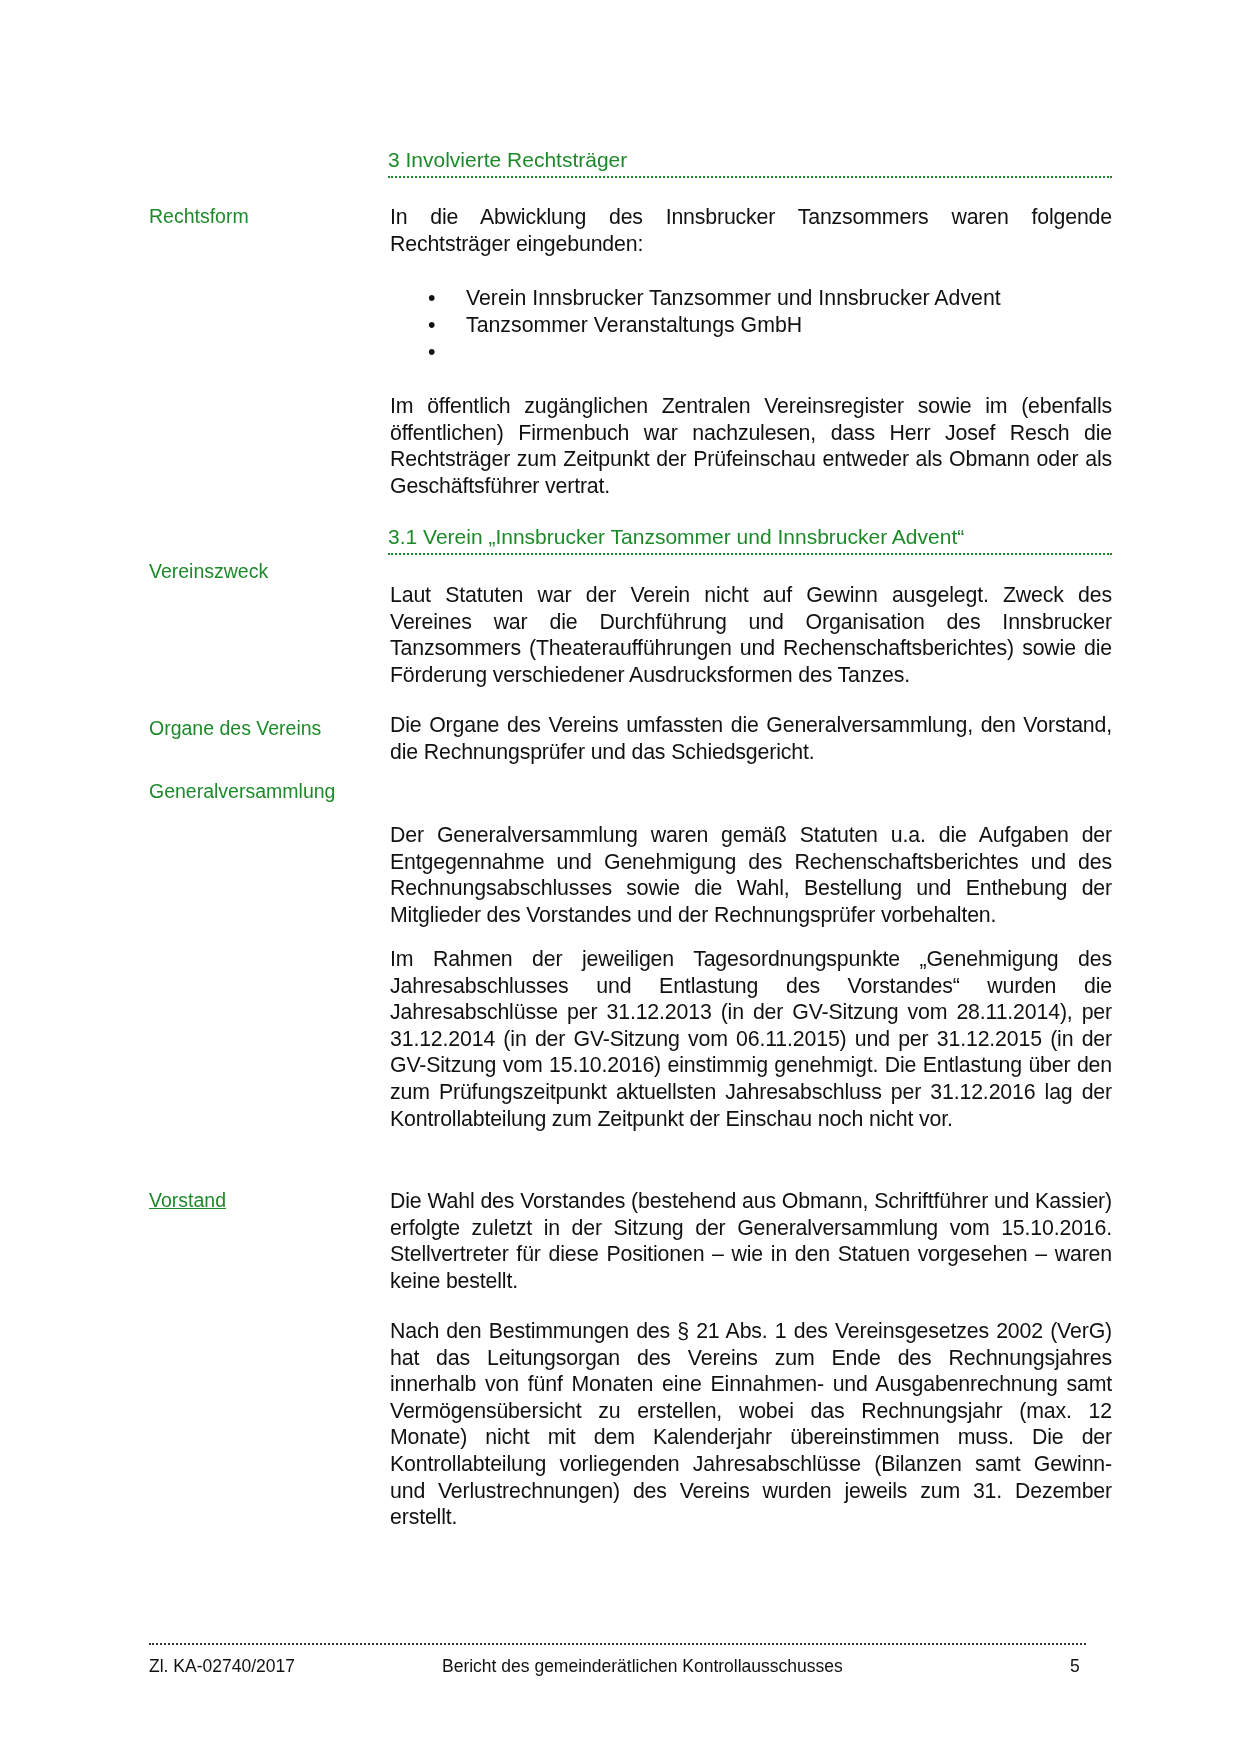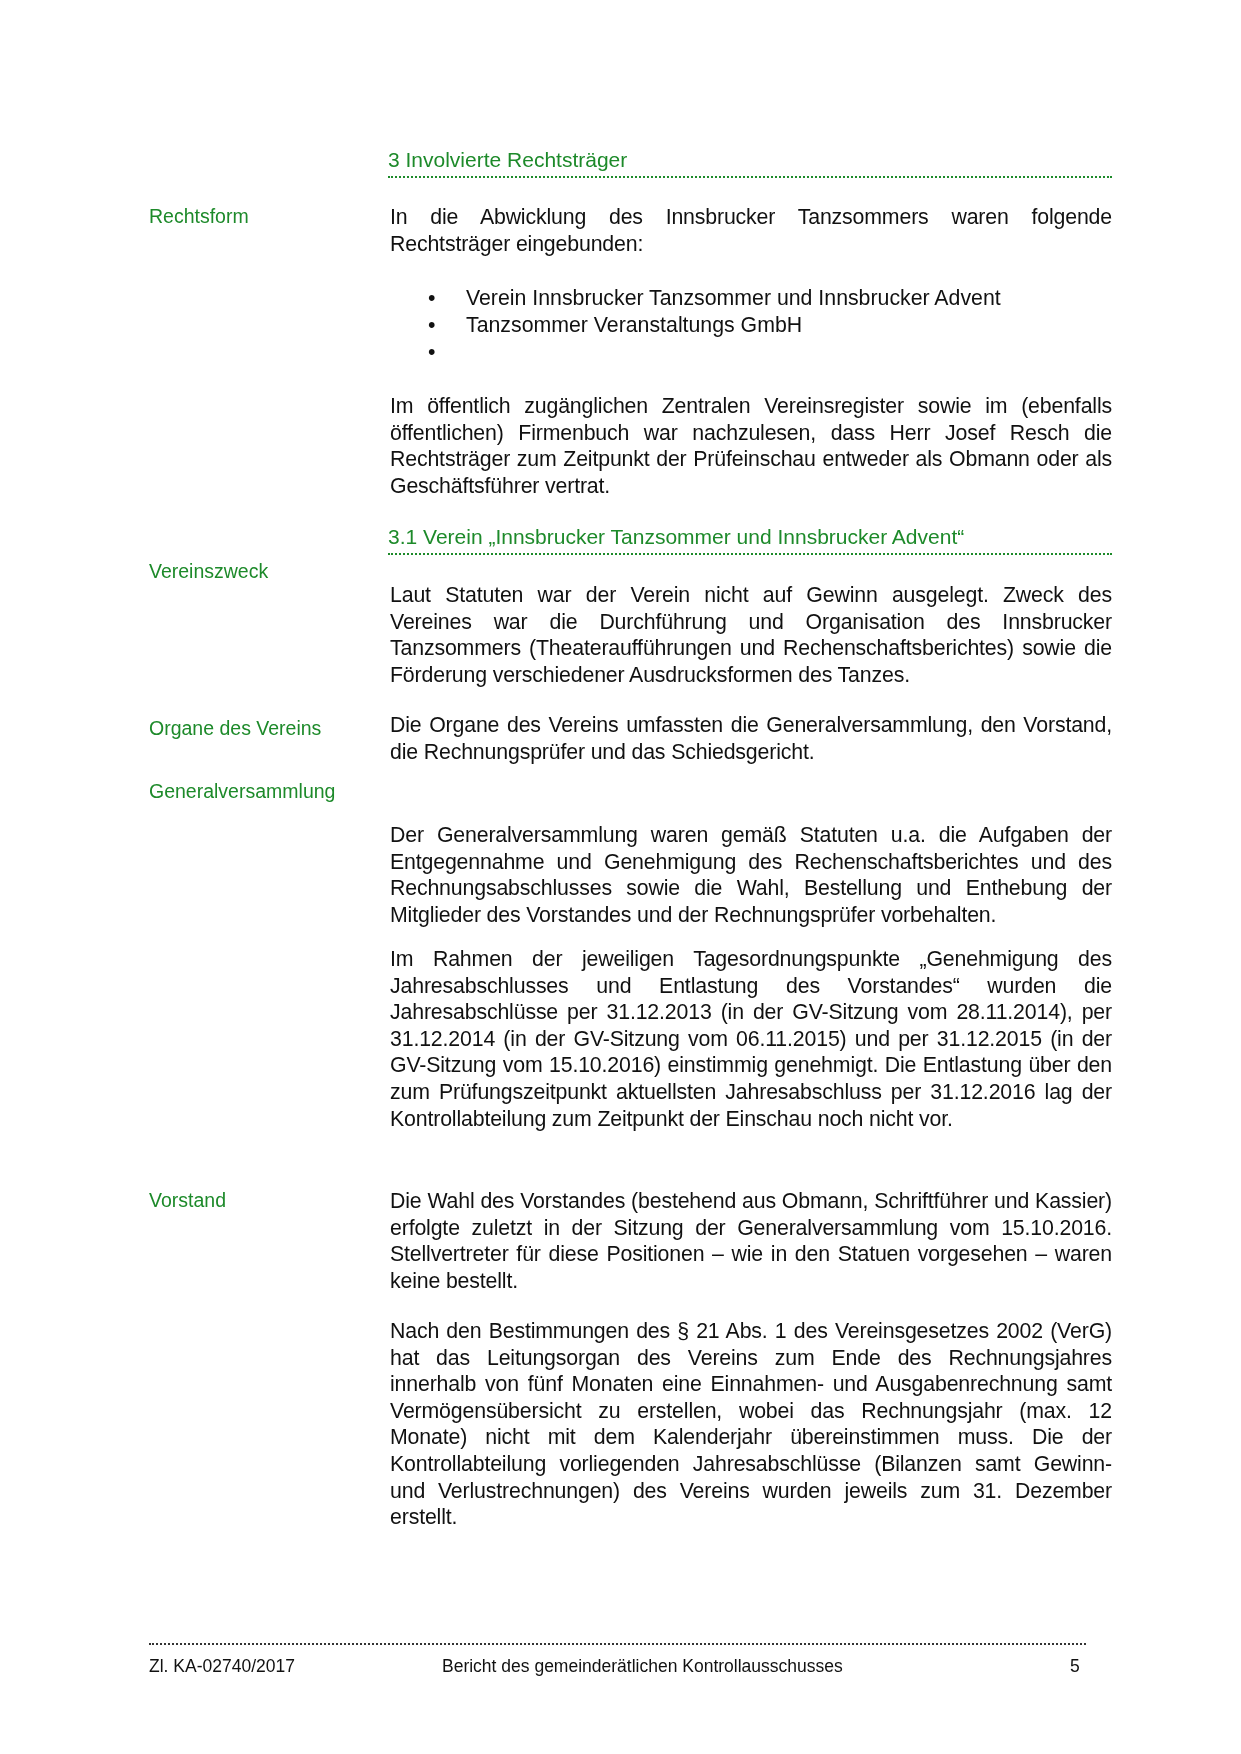--- a/index.html
+++ b/index.html
@@ -42,20 +42,20 @@
 <div class="margin-label" style="top:559px;">Vereinszweck</div>
 <p class="para" style="top:582px;">Laut Statuten war der Verein nicht auf Gewinn ausgelegt. Zweck des Vereines war die Durchführung und Organisation des Innsbrucker Tanzsommers (Theateraufführungen und Rechenschaftsberichtes) sowie die Förderung verschiedener Ausdrucksformen des Tanzes.</p>
 
 <div class="margin-label" style="top:716px;">Organe des Vereins</div>
 <p class="para" style="top:712px;">Die Organe des Vereins umfassten die Generalversammlung, den Vorstand, die Rechnungsprüfer und das Schiedsgericht.</p>
 
 <div class="margin-label" style="top:779px;">Generalversammlung</div>
 <p class="para" style="top:822px;">Der Generalversammlung waren gemäß Statuten u.a. die Aufgaben der Entgegennahme und Genehmigung des Rechenschaftsberichtes und des Rechnungsabschlusses sowie die Wahl, Bestellung und Enthebung der Mitglieder des Vorstandes und der Rechnungsprüfer vorbehalten.</p>
 <p class="para" style="top:946px;">Im Rahmen der jeweiligen Tagesordnungspunkte „Genehmigung des Jahresabschlusses und Entlastung des Vorstandes“ wurden die Jahresabschlüsse per 31.12.2013 (in der GV-Sitzung vom 28.11.2014), per 31.12.2014 (in der GV-Sitzung vom 06.11.2015) und per 31.12.2015 (in der GV-Sitzung vom 15.10.2016) einstimmig genehmigt. Die Entlastung über den zum Prüfungszeitpunkt aktuellsten Jahresabschluss per 31.12.2016 lag der Kontrollabteilung zum Zeitpunkt der Einschau noch nicht vor.</p>
 
-<div class="margin-label" style="top:1188px;">Vorstand</div>
+<div class="margin-label" style="top:1188px;text-decoration:underline;">Vorstand</div>
 <p class="para" style="top:1188px;">Die Wahl des Vorstandes (bestehend aus Obmann, Schriftführer und Kassier) erfolgte zuletzt in der Sitzung der Generalversammlung vom 15.10.2016. Stellvertreter für diese Positionen – wie in den Statuen vorgesehen – waren keine bestellt.</p>
 <p class="para" style="top:1318px;">Nach den Bestimmungen des § 21 Abs. 1 des Vereinsgesetzes 2002 (VerG) hat das Leitungsorgan des Vereins zum Ende des Rechnungsjahres innerhalb von fünf Monaten eine Einnahmen- und Ausgabenrechnung samt Vermögensübersicht zu erstellen, wobei das Rechnungsjahr (max. 12 Monate) nicht mit dem Kalenderjahr übereinstimmen muss. Die der Kontrollabteilung vorliegenden Jahresabschlüsse (Bilanzen samt Gewinn- und Verlustrechnungen) des Vereins wurden jeweils zum 31. Dezember erstellt.</p>
 
 <div class="footer-rule"></div>
 <div class="footer" style="left:149px;">Zl. KA-02740/2017</div>
 <div class="footer" style="left:442px;">Bericht des gemeinderätlichen Kontrollausschusses</div>
 <div class="footer" style="left:1070px;">5</div>
 
 </body></html>

